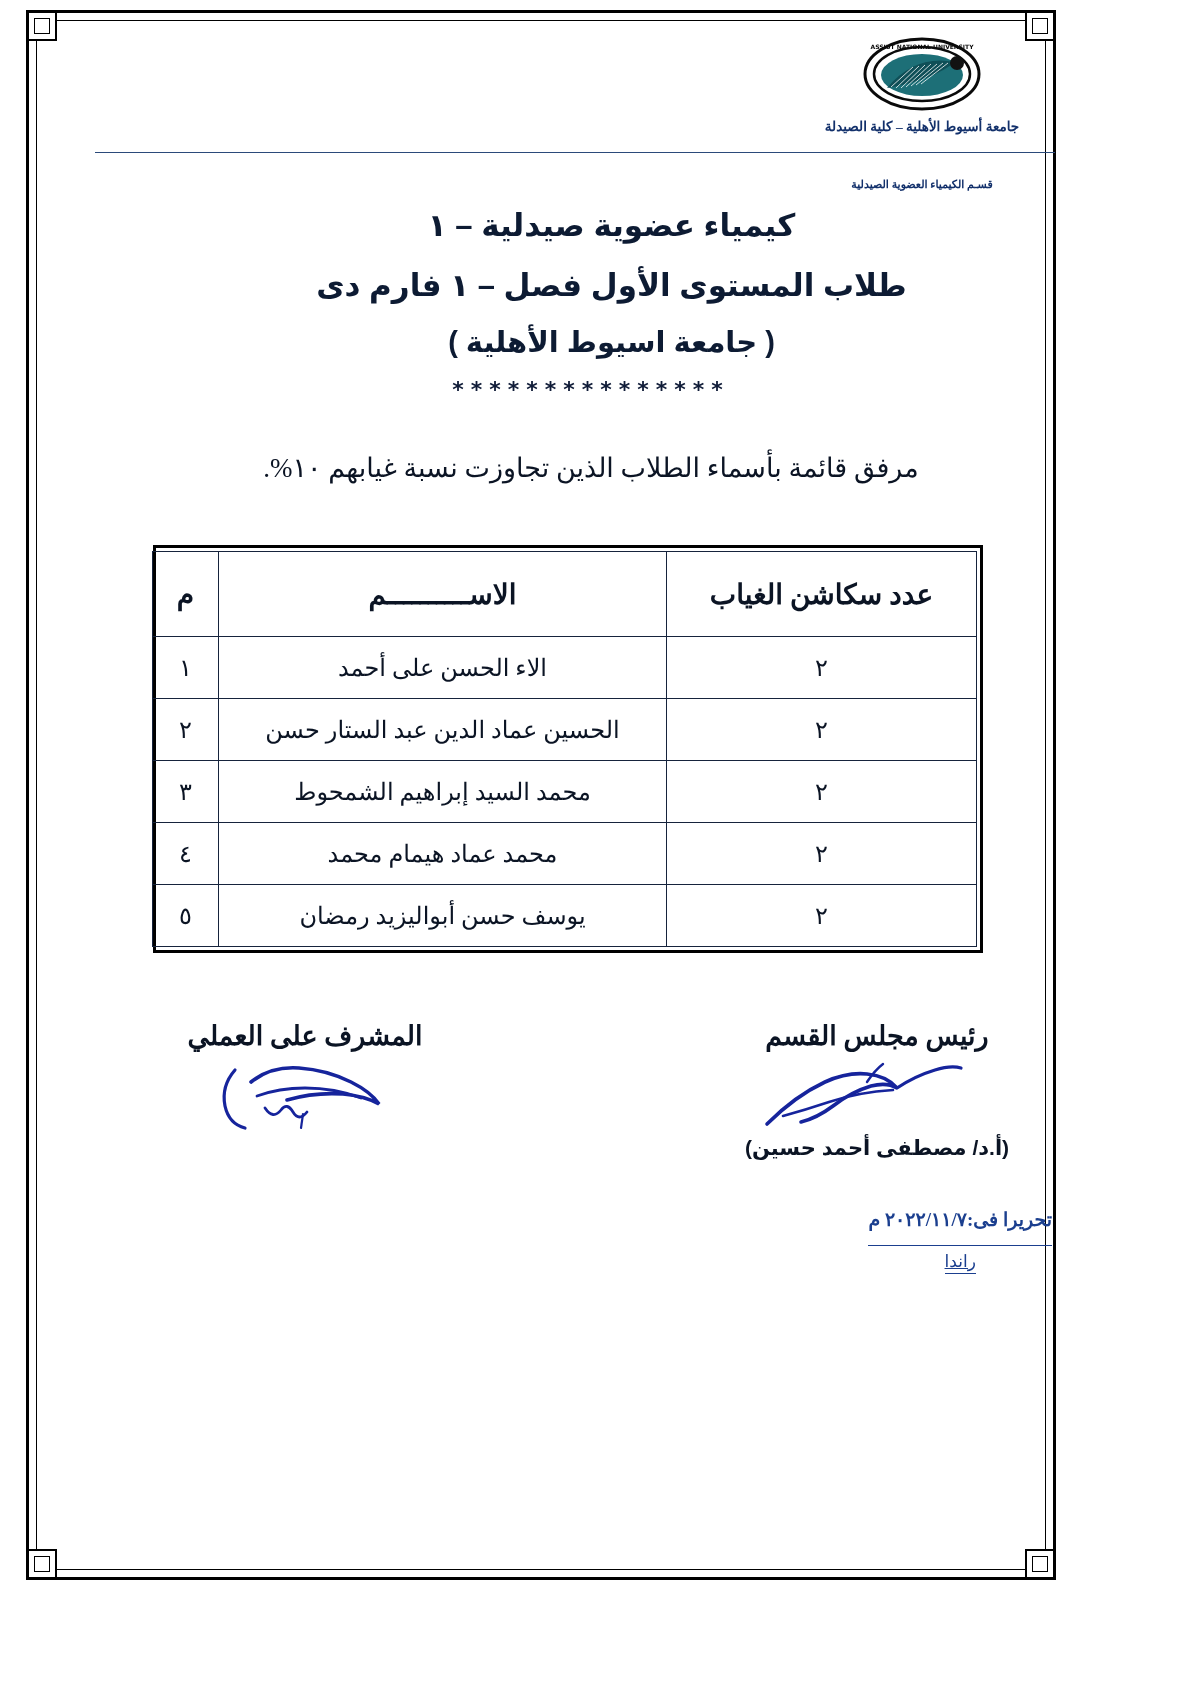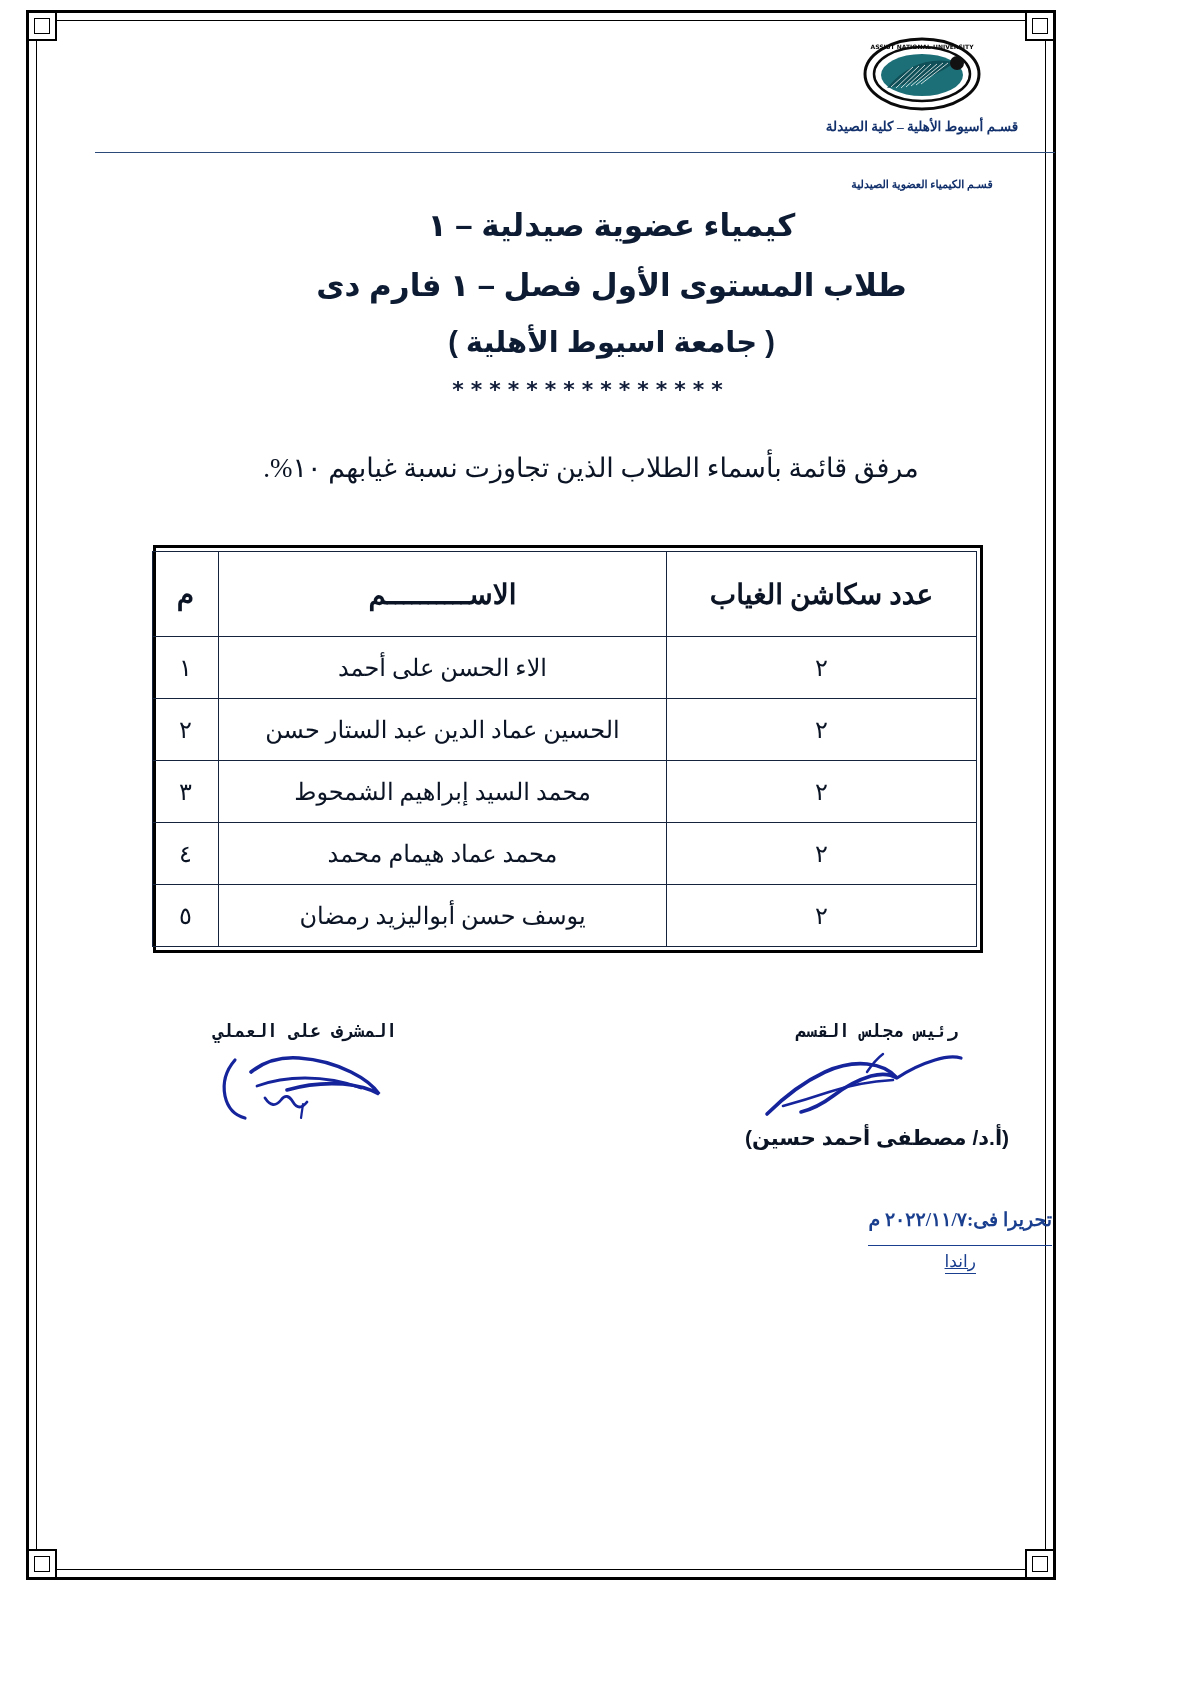--- a/index.html
+++ b/index.html
@@ -183,23 +183,23 @@
     display: flex;
     justify-content: space-between;
   }
   .sign-col {
     width: 400px;
     text-align: center;
     position: relative;
   }
   .sign-col.right { text-align: center; }
   .sign-role {
-    font-family: Liberation Mono, monospace;
-    font-weight: bold;
-    font-size: 18px;
+    font-family: Liberation Serif, serif;
+    font-weight: bold;
+    font-size: 27px;
     color: #0b1424;
     white-space: nowrap;
   }
   .sign-art {
     height: 84px;
     position: relative;
   }
   .sign-name {
     font-family: "Liberation Sans", "DejaVu Sans", sans-serif;
     font-weight: bold;
@@ -260,21 +260,21 @@
         <line x1="38" y1="52" x2="62" y2="29"></line>
         <line x1="43" y1="51" x2="68" y2="28"></line>
         <line x1="48" y1="50" x2="74" y2="28"></line>
         <line x1="53" y1="49" x2="80" y2="27"></line>
         <line x1="58" y1="48" x2="85" y2="27"></line>
       </g>
       <circle cx="94" cy="27" r="7" fill="#121212"></circle>
       <text x="59" y="13" font-size="6" font-family="DejaVu Sans, sans-serif" fill="#0a0a0a" text-anchor="middle" font-weight="bold">ASSIUT NATIONAL UNIVERSITY</text>
     </svg>
   </div>
-  <div class="univ-line">قسـم أسيوط الأهلية – كلية الصيدلة</div>
+  <div class="univ-line">جامعة أسيوط الأهلية – كلية الصيدلة</div>
   <div class="dept-line">قسـم الكيمياء العضوية الصيدلية</div>
 </div>
 <div class="head-rule"></div>
 
 <div class="title-block">
   <div class="title-line t1">كيمياء عضوية صيدلية – ١</div>
   <div class="title-line t2">طلاب المستوى الأول فصل – ١ فارم دى</div>
   <div class="title-line t3">( جامعة اسيوط الأهلية )</div>
   <div class="stars">***************</div>
 </div>

